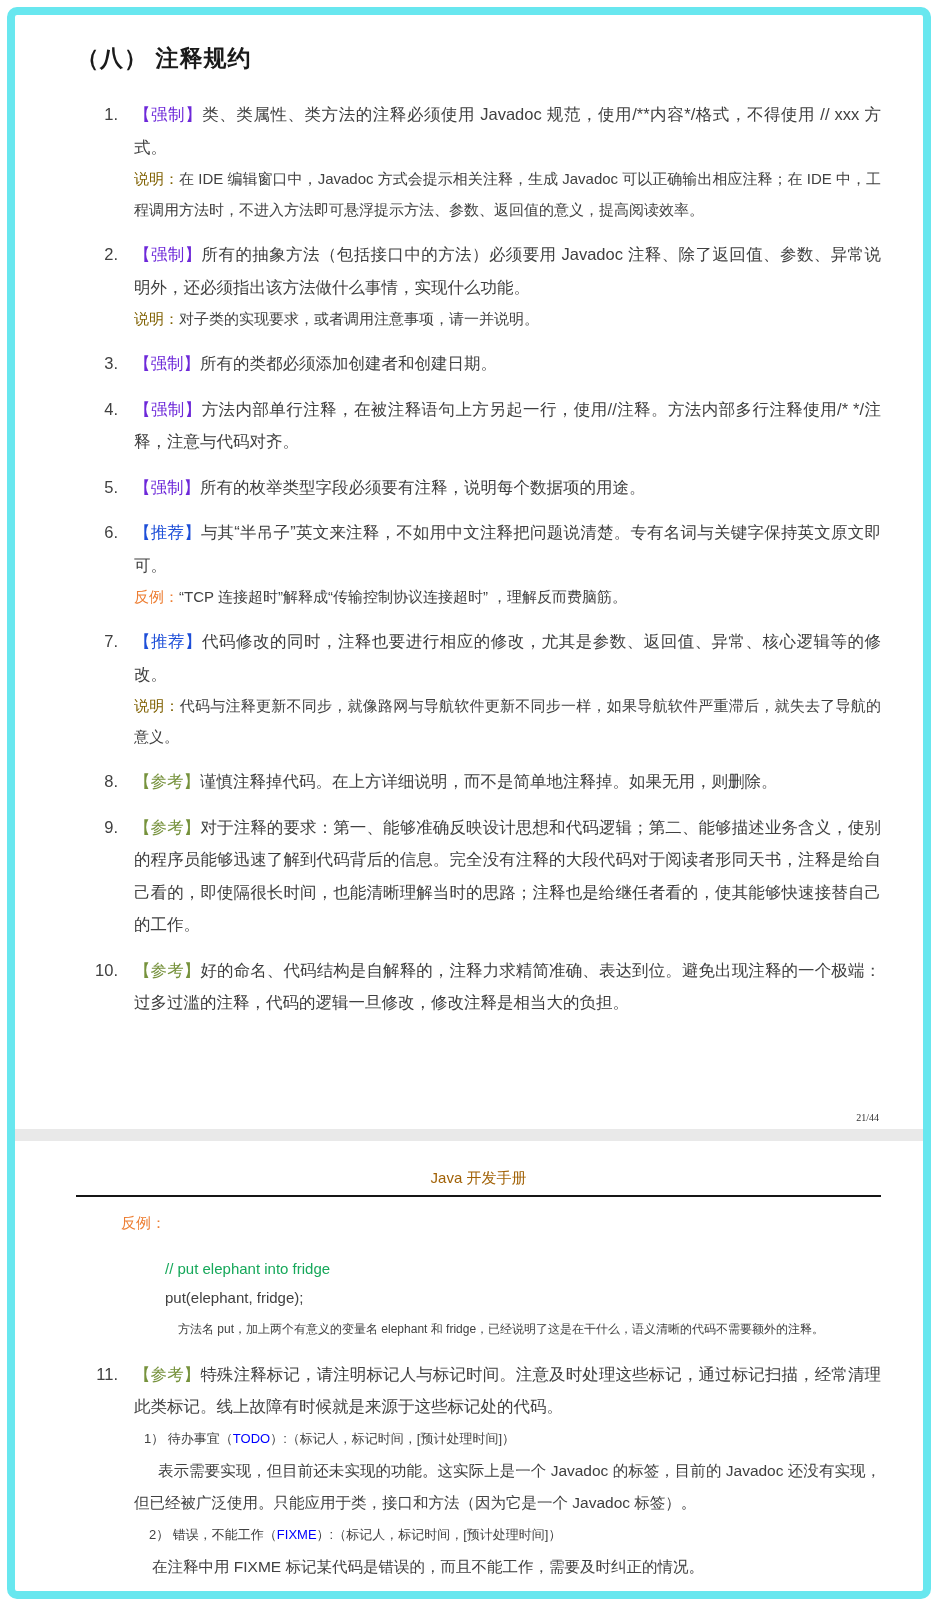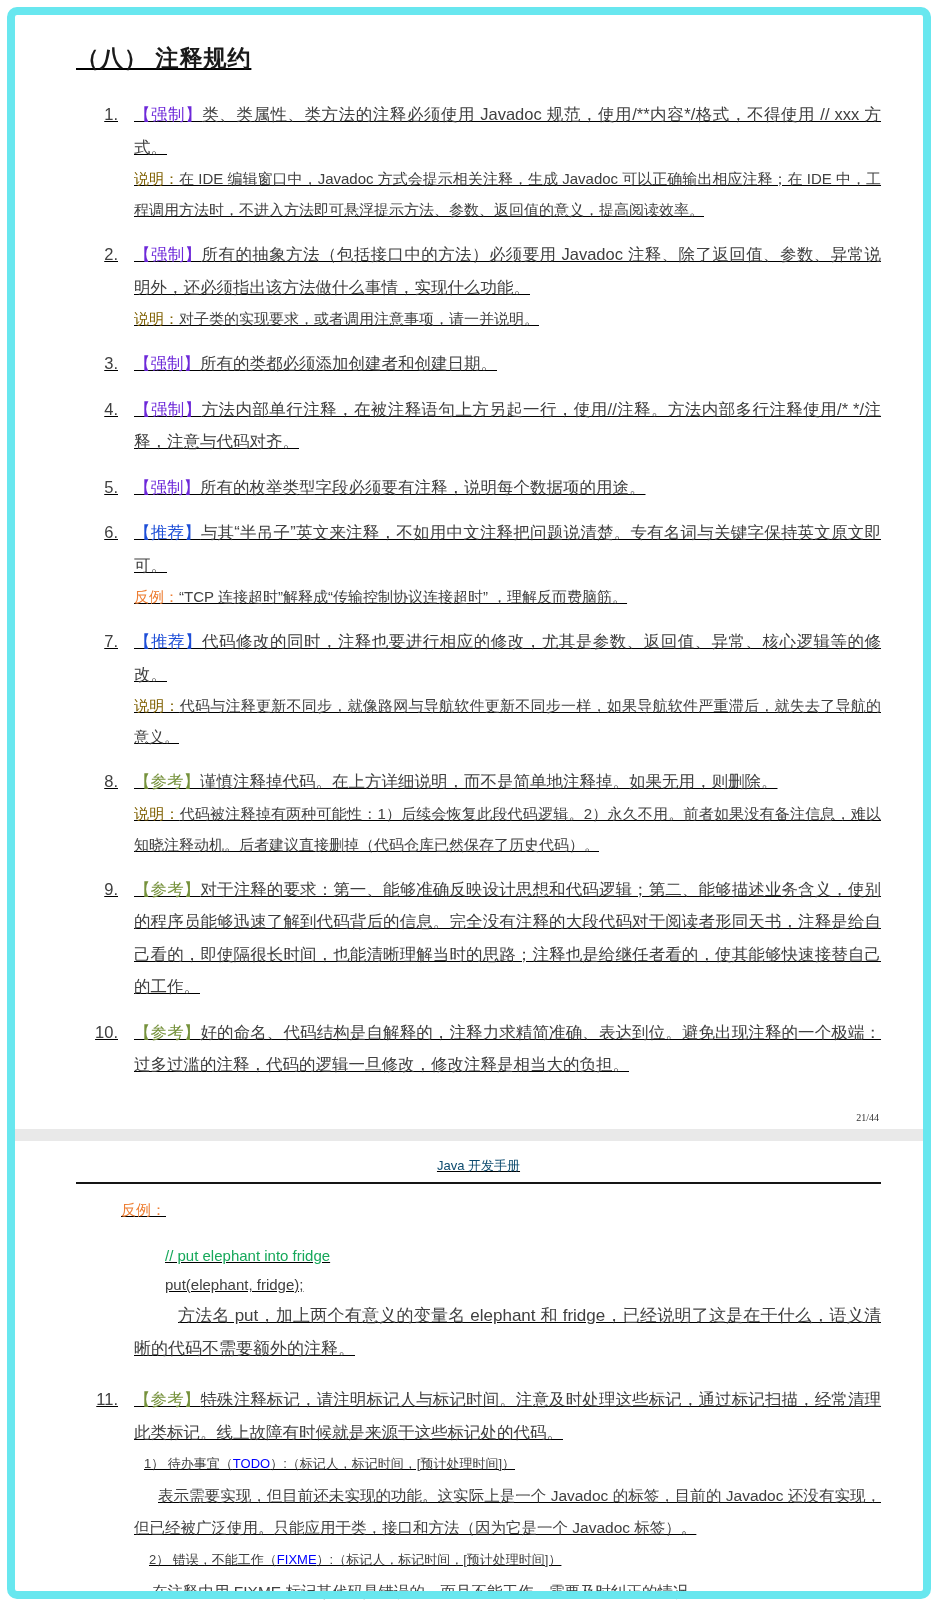--- a/index.html
+++ b/index.html
@@ -5,21 +5,21 @@
   * { box-sizing: border-box; }
   html, body { margin: 0; padding: 0; background: #ffffff; }
   .canvas {
     width: 938px; height: 1607px; position: relative; background: #ffffff;
     font-family: "Liberation Sans", sans-serif; overflow: hidden;
   }
   .frame {
     position: absolute; left: 7px; top: 7px; width: 924px; height: 1592px;
     border: 8px solid #68e7ef; border-radius: 10px; pointer-events: none; z-index: 5;
   }
-  .inner { position: absolute; left: 15px; top: 15px; width: 908px; height: 1577px; text-decoration: underline; }
+  .inner { position: absolute; left: 15px; top: 15px; width: 908px; height: 1577px; }
 
   
   .page1 { height: 1114px; position: relative; padding: 14px 42px 0 61px; }
   .doc-title {
     font-size: 23px; font-weight: bold; color: #1a1a1a; letter-spacing: 1px;
     margin: 14px 0 24px 0;
   }
   .rule-list { }
   .item { display: flex; margin-bottom: 13px; }
   .num {
@@ -37,28 +37,28 @@
   .page-number {
     position: absolute; right: 44px; bottom: 6px; font-family: "Liberation Serif", serif;
     font-size: 10px; color: #333333;
   }
 
   
   .separator { height: 12px; background: #e9e9e9; }
 
   
   .page2 { height: 451px; position: relative; padding: 0 42px 0 61px; }
-  .p2-header { text-align: center; font-size: 13px; color: #0c4a6e; padding-top: 16px; }
+  .p2-header { text-align: center; font-size: 15px; color: #a16207; padding-top: 28px; }
   .p2-rule { border: none; border-top: 2px solid #151515; margin: 7px 0 0 0; }
   .p2-counter { margin: 13px 0 3px 45px; font-size: 15px; line-height: 26px; }
   .code-block { margin-left: 89px; margin-top: 18px; }
   .code-comment { margin: 0; font-size: 15px; line-height: 29px; color: #16a85a; }
   .code-line { margin: 0; font-size: 15px; line-height: 29px; color: #404040; }
   .explain {
-    margin: 1px 0 18px 58px; text-indent: 44px; font-size: 17px; line-height: 32.5px;
+    margin: 1px 0 12px 58px; text-indent: 44px; font-size: 12px; line-height: 32.5px;
     color: #404040; text-align: justify;
   }
   .item-11 { margin-top: 8px; margin-bottom: 0; }
   .sub-head { margin: 0 0 0 10px; font-size: 13px; line-height: 32px; color: #404040; }
   .sub-head.second { margin-left: 15px; }
   .sub-desc {
     margin: 0; font-size: 15.5px; line-height: 32px; color: #404040;
     text-align: justify; text-indent: 24px;
   }
   .sub-desc.second { text-indent: 18px; }
@@ -126,21 +126,20 @@
           <div class="item-body">
             <p class="main"><span class="tag-recommended">【推荐】</span><span>代码修改的同时，注释也要进行相应的修改，尤其是参数、返回值、异常、核心逻辑等的修改。</span></p>
             <p class="note"><span class="note-label">说明：</span><span>代码与注释更新不同步，就像路网与导航软件更新不同步一样，如果导航软件严重滞后，就失去了导航的意义。</span></p>
           </div>
         </div>
 
         <div class="item">
           <span class="num">8.</span>
           <div class="item-body">
             <p class="main"><span class="tag-reference">【参考】</span><span>谨慎注释掉代码。在上方详细说明，而不是简单地注释掉。如果无用，则删除。</span></p>
-            <p class="note"><span class="note-label">说明：</span><span>代码被注释掉有两种可能性：1）后续会恢复此段代码逻辑。2）永久不用。前者如果没有备注信息，难以知晓注释动机。后者建议直接删掉（代码仓库已然保存了历史代码）。</span></p>
           </div>
         </div>
 
         <div class="item">
           <span class="num">9.</span>
           <div class="item-body">
             <p class="main"><span class="tag-reference">【参考】</span><span>对于注释的要求：第一、能够准确反映设计思想和代码逻辑；第二、能够描述业务含义，使别的程序员能够迅速了解到代码背后的信息。完全没有注释的大段代码对于阅读者形同天书，注释是给自己看的，即使隔很长时间，也能清晰理解当时的思路；注释也是给继任者看的，使其能够快速接替自己的工作。</span></p>
           </div>
         </div>
 

